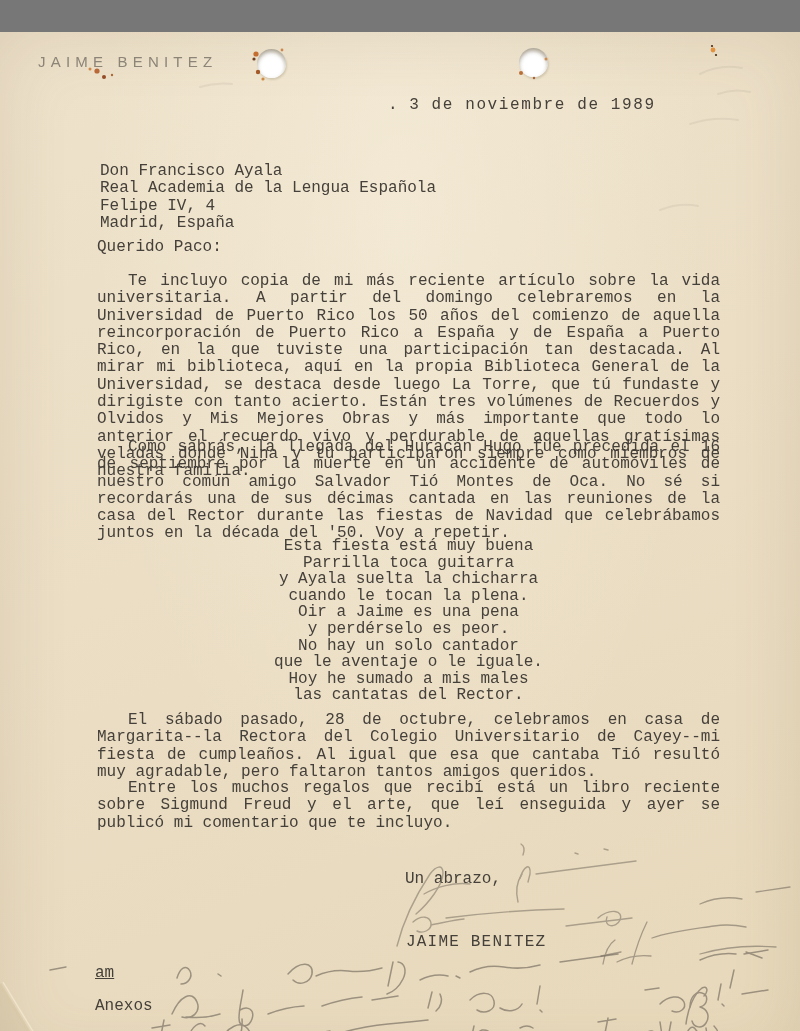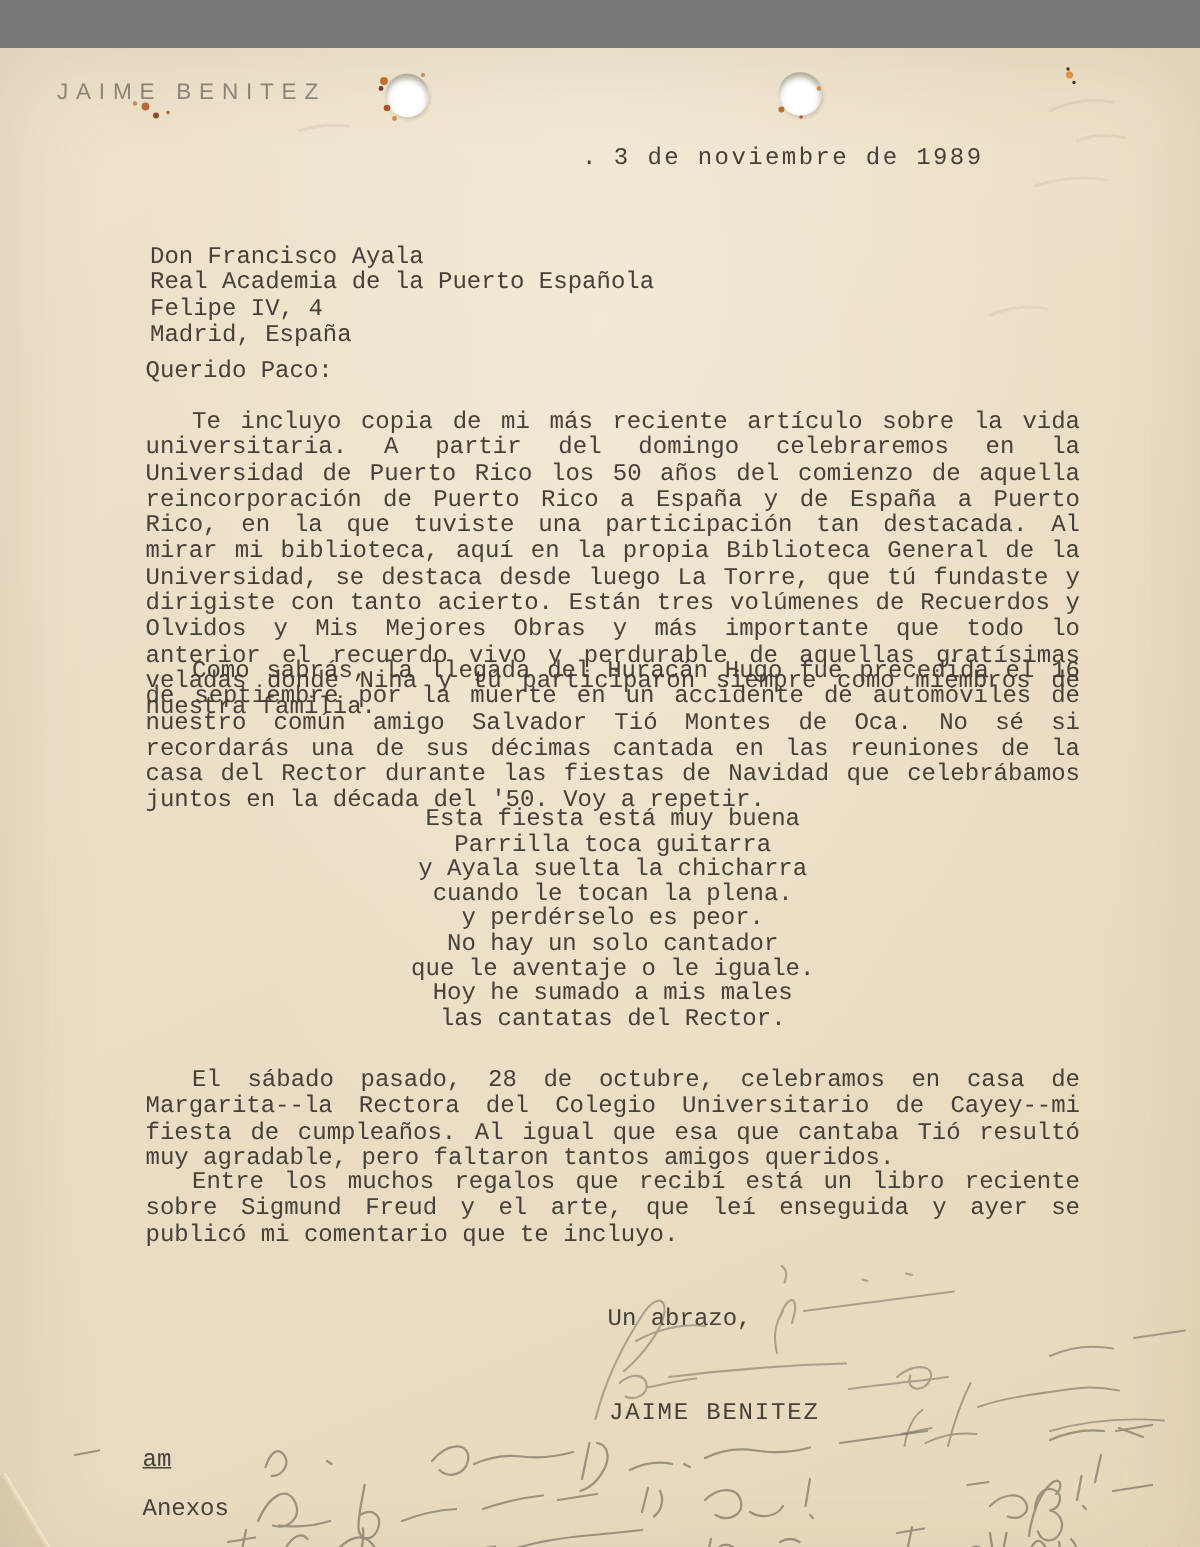--- a/index.html
+++ b/index.html
@@ -52,35 +52,36 @@
 <div class="page">
 
   <div class="letterhead">JAIME BENITEZ</div>
   <div class="hole h1"></div>
   <div class="hole h2"></div>
 
   <div class="tw dateline"><span class="dot">.</span><span>3 de noviembre de 1989</span></div>
 
   <div class="tw address">
       <div>Don Francisco Ayala</div>
-      <div>Real Academia de la Puerto Española</div>
+      <div>Real Academia de la Lengua Española</div>
       <div>Felipe IV, 4</div>
       <div>Madrid, España</div>
     </div>
 
   <div class="tw salutation">Querido Paco:</div>
 
   <div class="tw para p1"><span>Te incluyo copia de mi más reciente artículo sobre la vida universitaria.  A partir del domingo celebraremos en la Universidad de Puerto Rico los 50 años del comienzo de aquella reincorporación de Puerto Rico a España y de España a Puerto Rico, en la que tuviste una participación tan destacada.  Al mirar mi biblioteca, aquí en la propia Biblioteca General de la Universidad, se destaca desde luego </span><span class="u">La Torre</span><span>, que tú fundaste y dirigiste con tanto acierto.  Están tres volúmenes de </span><span class="u">Recuerdos y Olvidos</span><span> y </span><span class="u">Mis Mejores Obras</span><span> y más importante que todo lo anterior el recuerdo vivo y perdurable de aquellas gratísimas veladas donde Nina y tú participaron siempre como miembros de nuestra familia.</span></div>
   <div class="tw para p2"><span>Como sabrás, la llegada del Huracán Hugo fue precedida el 16 de septiembre por la muerte en un accidente de automóviles de nuestro común amigo Salvador Tió Montes de Oca.  No sé si recordarás una de sus décimas cantada en las reuniones de la casa del Rector durante las fiestas de Navidad que celebrábamos juntos en la década del '50.  Voy a repetir.</span></div>
 
   <div class="tw poem">
       <div>Esta fiesta está muy buena</div>
       <div>Parrilla toca guitarra</div>
       <div>y Ayala suelta la chicharra</div>
       <div>cuando le tocan la plena.</div>
+      <div>Oir a Jaime es una pena</div>
       <div>y perdérselo es peor.</div>
       <div>No hay un solo cantador</div>
       <div>que le aventaje o le iguale.</div>
       <div>Hoy he sumado a mis males</div>
       <div>las cantatas del Rector.</div>
     </div>
 
   <div class="tw para p3"><span>El sábado pasado, 28 de octubre, celebramos en casa de Margarita--la Rectora del Colegio Universitario de Cayey--mi fiesta de cumpleaños.  Al igual que esa que cantaba Tió resultó muy agradable, pero faltaron tantos amigos queridos.</span></div>
   <div class="tw para p4"><span>Entre los muchos regalos que recibí está un libro reciente sobre Sigmund Freud y el arte, que leí enseguida y ayer se publicó mi comentario que te incluyo.</span></div>
 

